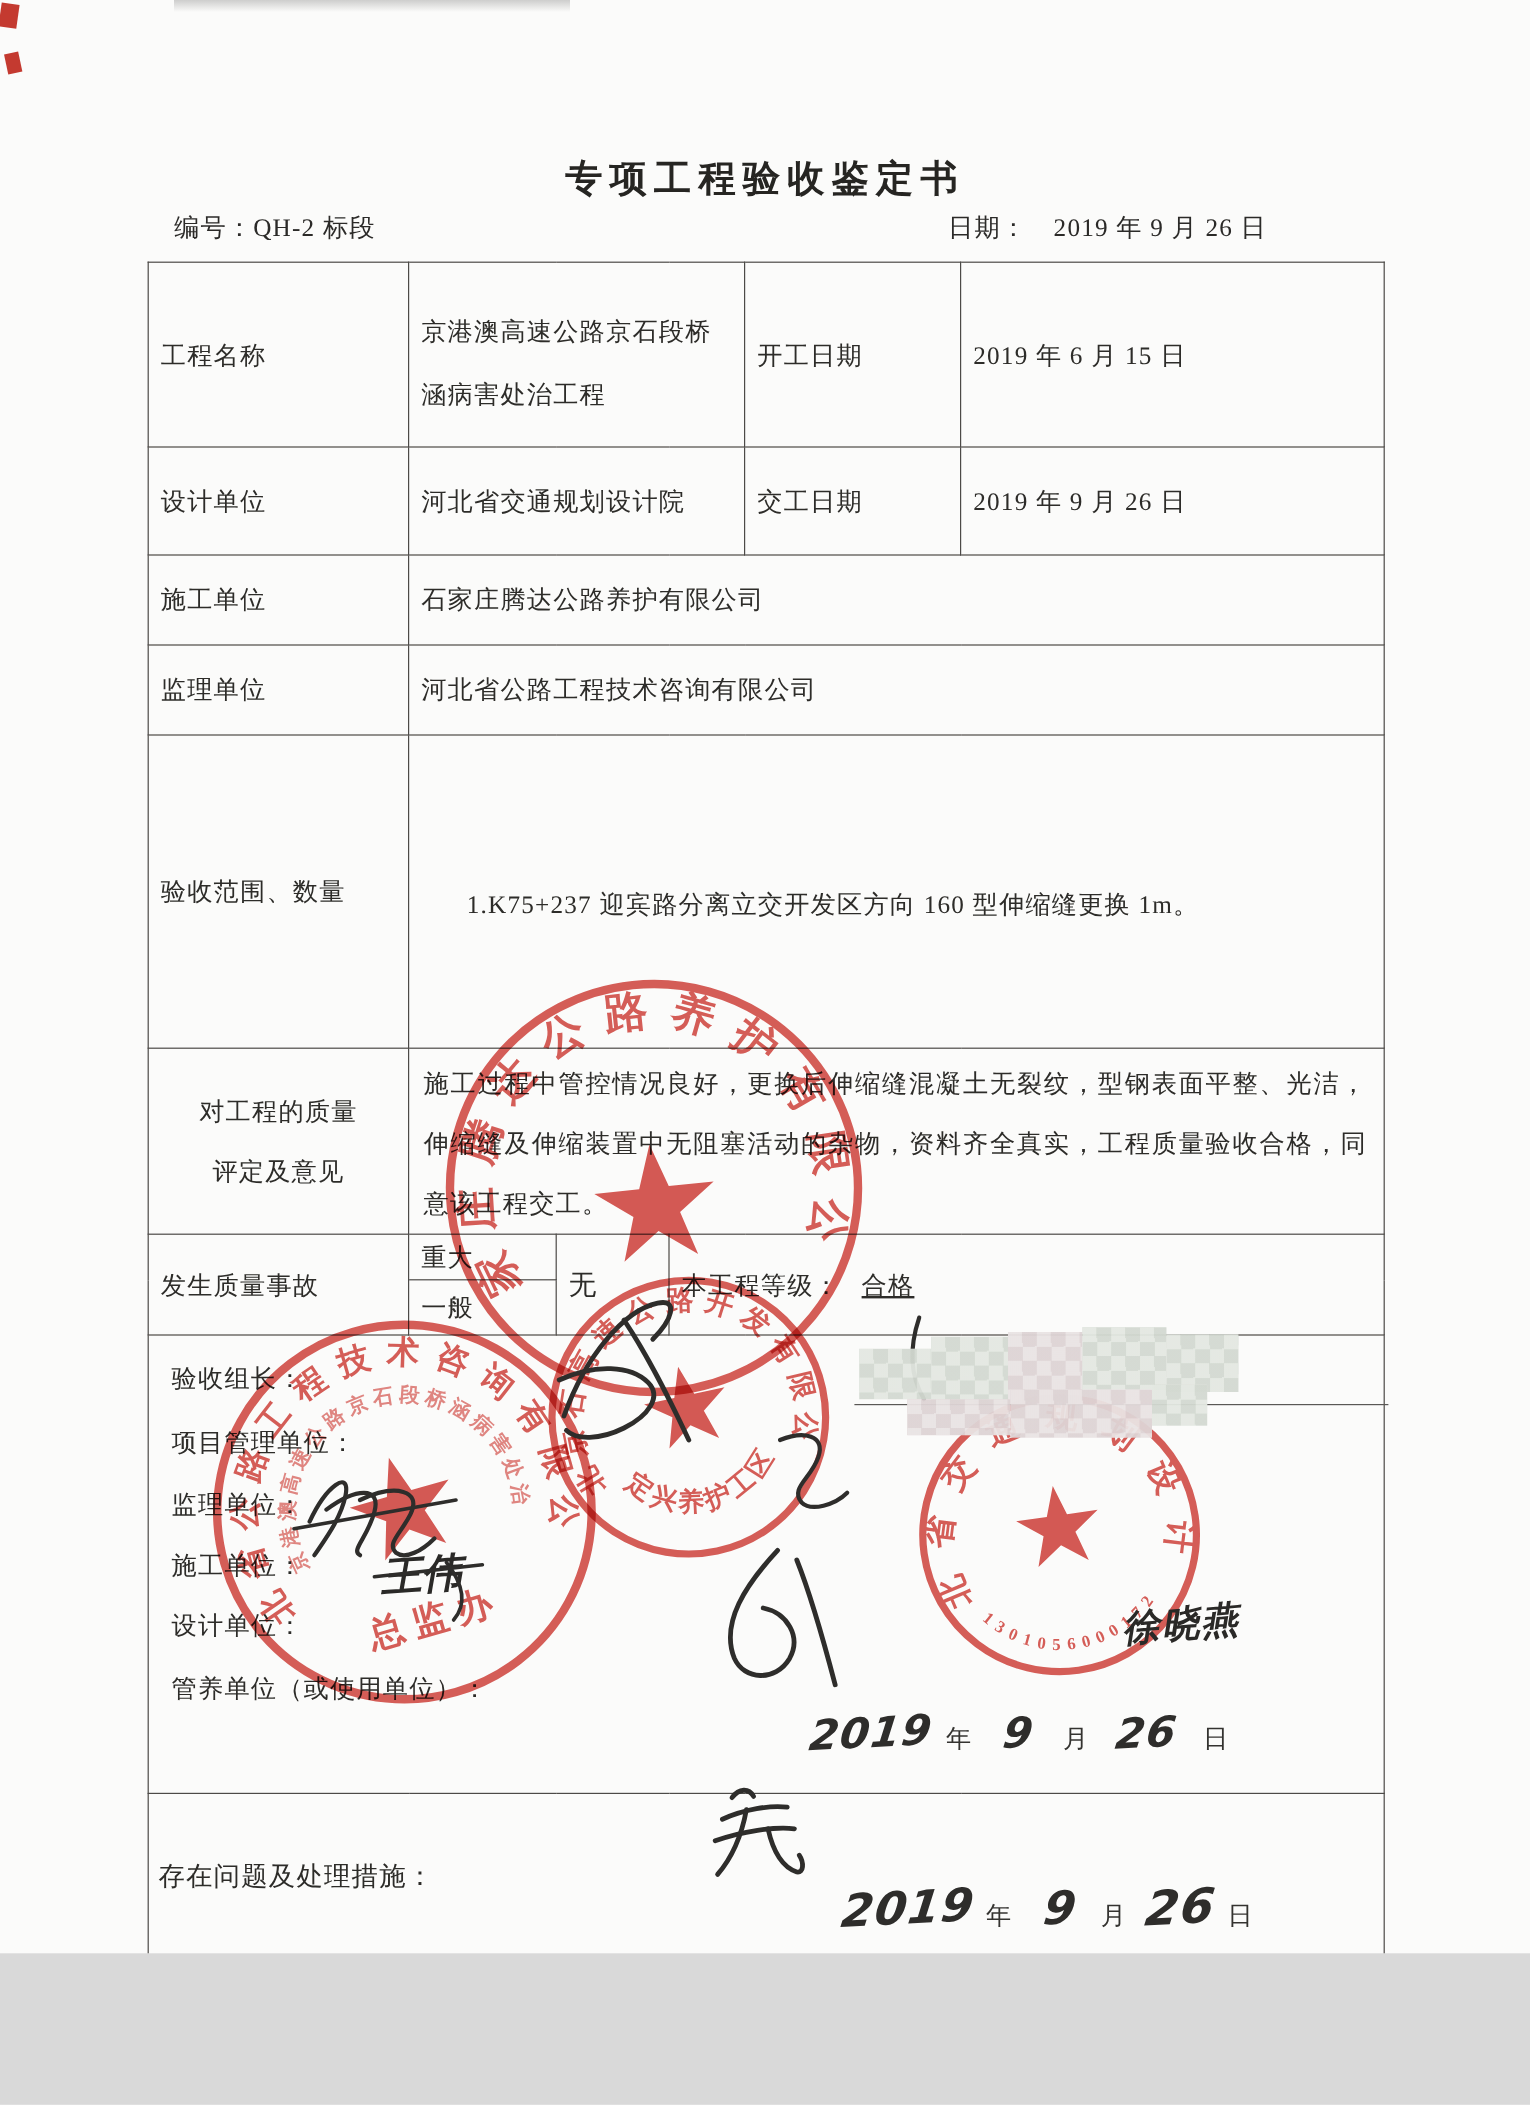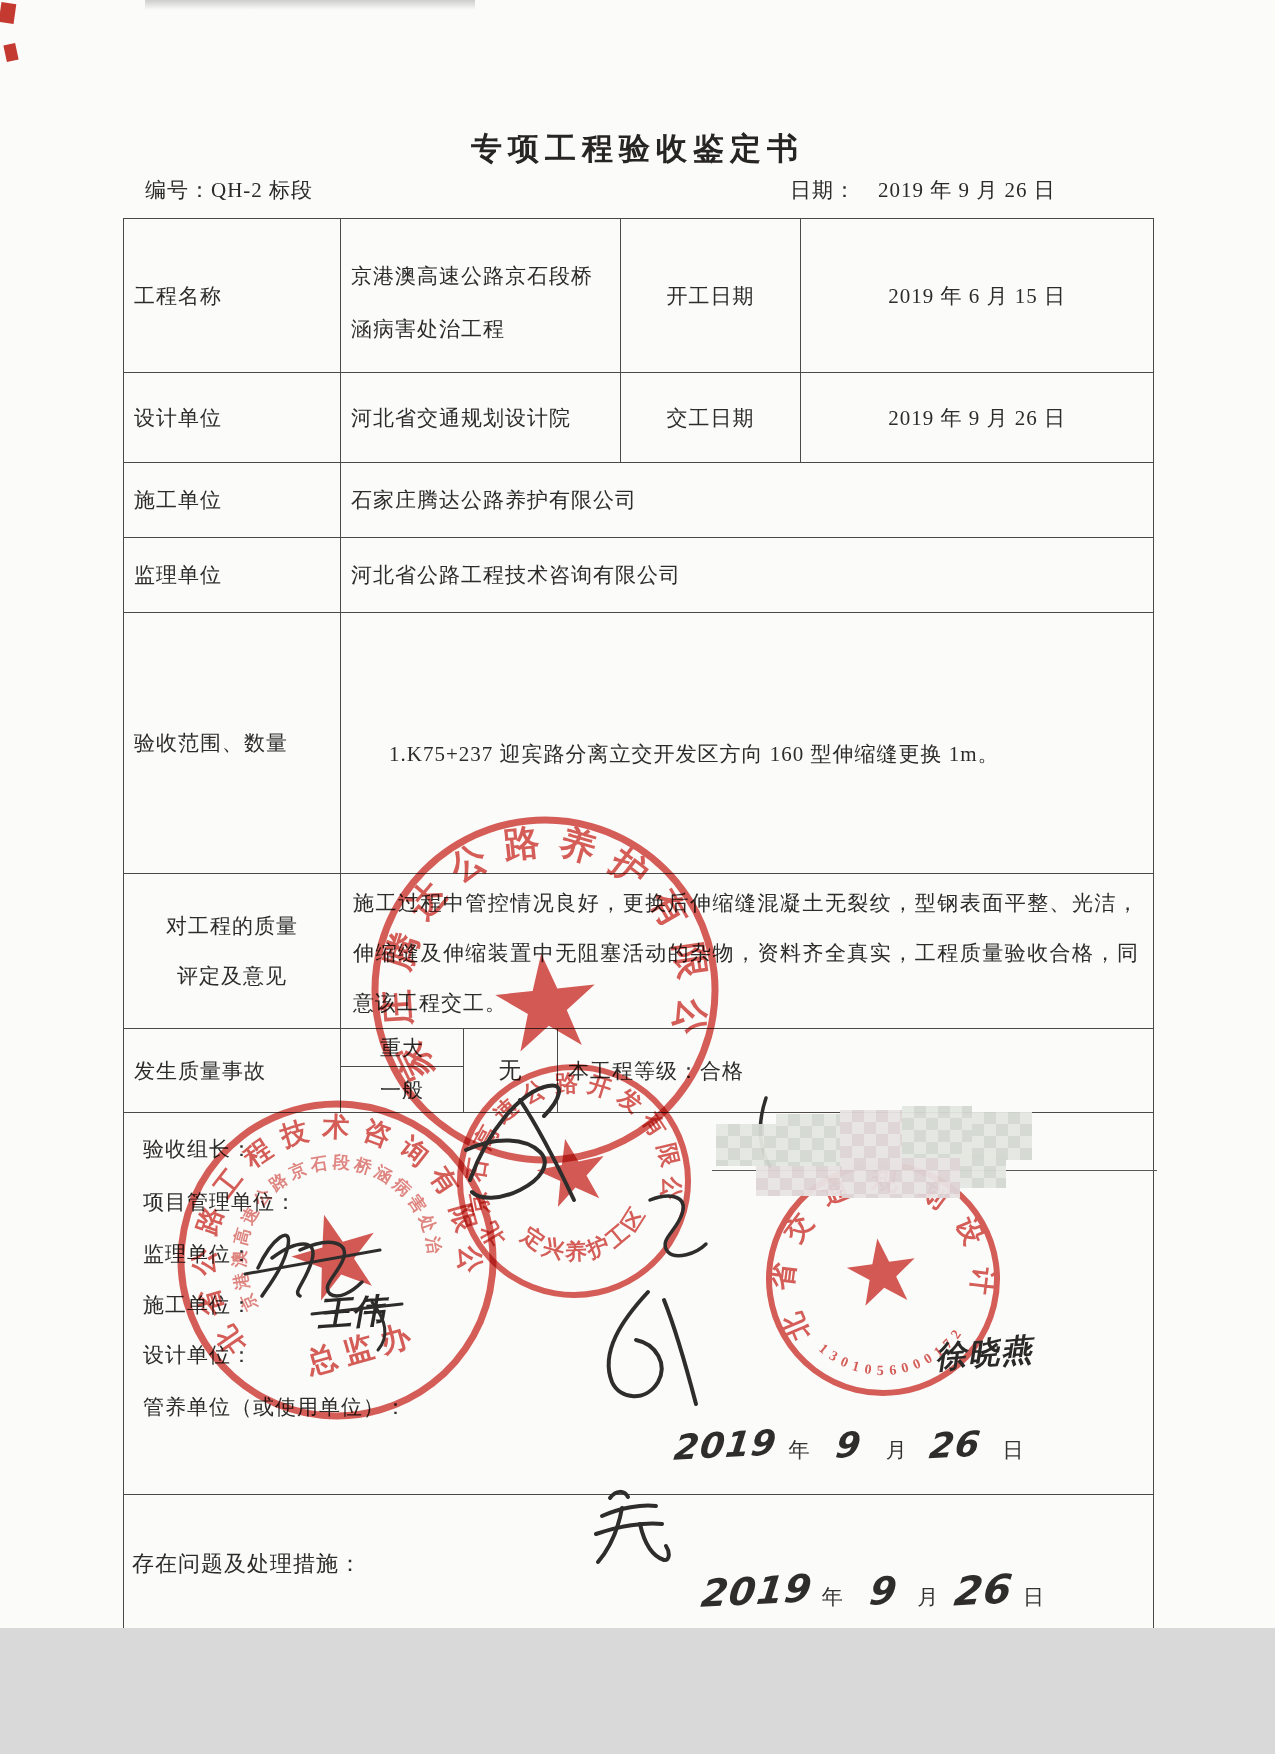--- a/index.html
+++ b/index.html
@@ -20,28 +20,28 @@
   
   table.doc{
     position:absolute;left:123px;top:218px;width:1030px;height:1414px;
     border-collapse:collapse;table-layout:fixed;padding-left:44px;
   }
   table.doc td{
     border:1.5px solid #4c4a47;font-size:21px;color:#2d2c29;
     vertical-align:middle;padding:0 10px;letter-spacing:1px;
   }
   td.lab{padding-left:20px;}
-  td.c{text-align:center;padding:0 2px;}
+  td.c{padding:0 2px;}
   td.vtop{vertical-align:top;}
   .two-line span{display:block;line-height:53px;font-family:Liberation Serif, serif;}
   .scope-val{padding:22px 20px 0 38px;font-size:21px;}
   .q-label span{display:block;text-align:center;line-height:50px;}
   .q-text{line-height:50px;text-align:justify;padding:4px 14px 0 12px;font-size:21px;}
   .grade-cell{padding-left:228px;}
-  .grade-cell .gv{}
+  .grade-cell .gv{margin-left:18px;text-decoration:underline;}
   
   .signoff{position:relative;height:100%;margin-left:11px;}
   .signoff .sl{position:absolute;left:8px;font-size:21px;letter-spacing:1px;white-space:nowrap;}
   .sign-line{position:absolute;left:577px;top:57px;width:445px;border-top:1.5px solid #5a5855;}
   .hand-date{position:absolute;display:flex;align-items:baseline;}
   .hand-num{
     font-family:"DejaVu Sans",sans-serif;font-style:italic;font-weight:600;
     color:#2e2d2b;transform:skewX(-10deg) rotate(-3deg);
   }
   .date-unit{font-size:21px;color:#343330;}

